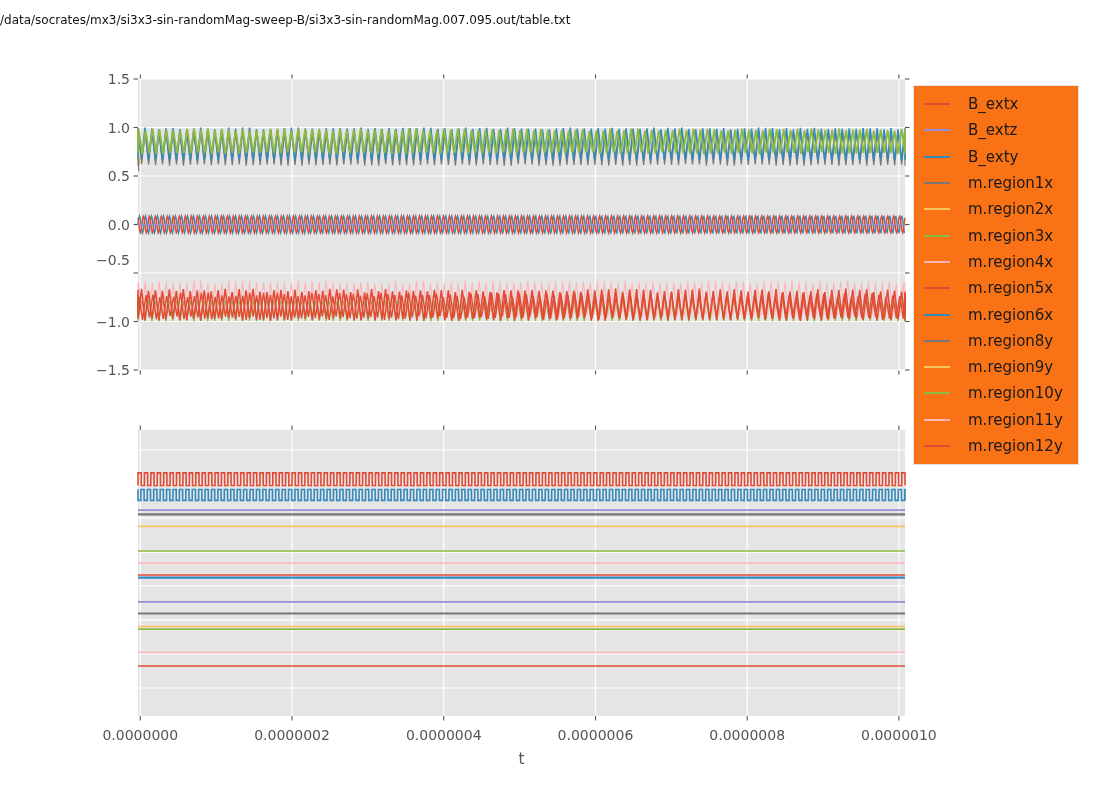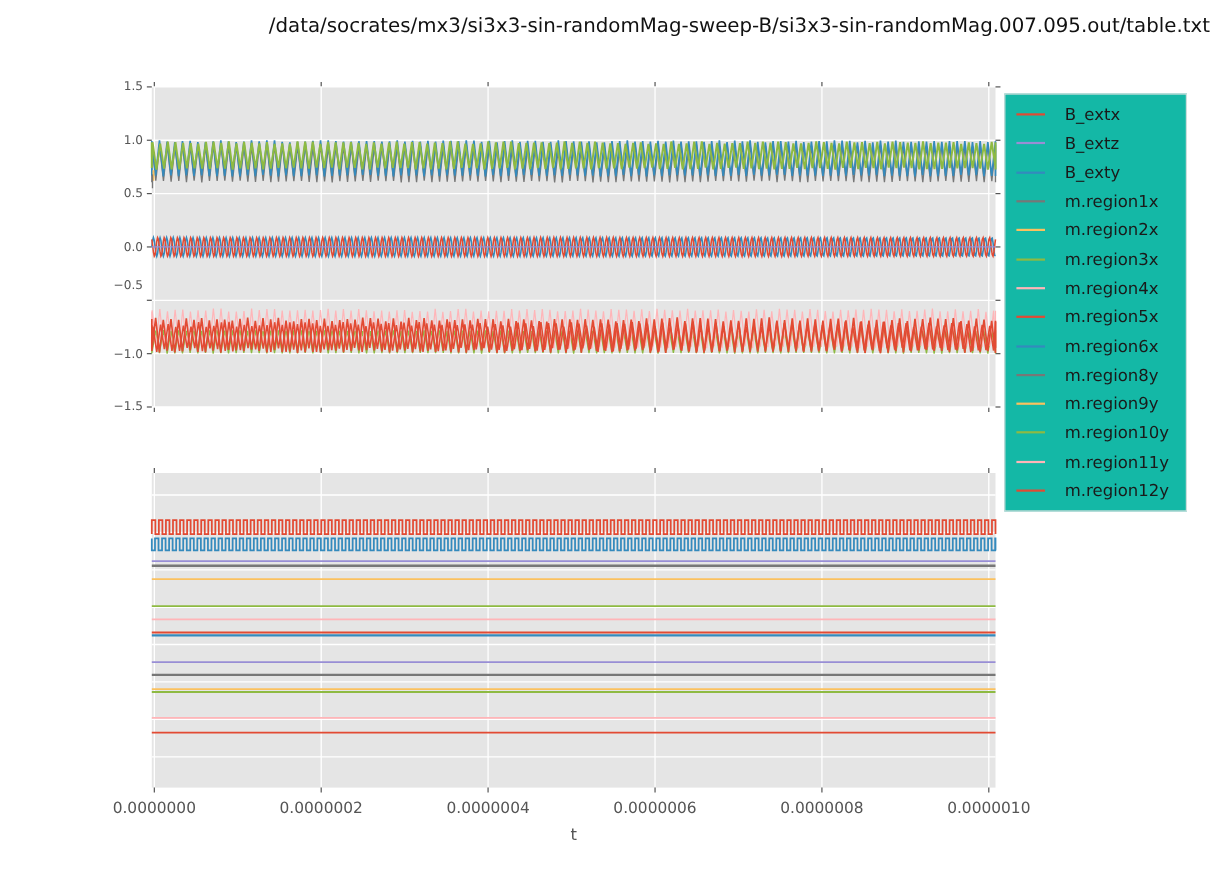--- a/index.html
+++ b/index.html
@@ -1,24 +1,24 @@
 <!DOCTYPE html>
 <html><head>
 <meta charset="utf-8">
 <style>
   html,body{margin:0;padding:0;background:#ffffff;}
   .figure{position:relative;width:1100px;height:800px;background:#ffffff;
           font-family:"DejaVu Sans","Liberation Sans",sans-serif;overflow:hidden;}
-  .title{position:absolute;left:0;top:13px;width:1100px;text-align:right;
-         font-size:18px;color:#111111;}
+  .title{position:absolute;left:0;top:13px;width:1100px;text-align:left;
+         font-size:12px;color:#111111;}
   svg.plot{position:absolute;overflow:visible;}
-  .ytick{position:absolute;width:62px;text-align:right;font-size:11px;color:#555555;line-height:16px;}
+  .ytick{position:absolute;width:62px;text-align:right;font-size:14px;color:#555555;line-height:16px;}
   .xtick{position:absolute;width:96px;text-align:center;font-size:14px;color:#555555;line-height:16px;}
   .xlabel{position:absolute;text-align:center;font-size:15px;color:#555555;}
-  .legend{position:absolute;background:#14b8a6;border:1px solid #e0e0e0;box-sizing:border-box;
+  .legend{position:absolute;background:#f97316;border:1px solid #e0e0e0;box-sizing:border-box;
           padding:5px 0 5px 10px;}
   .legend-row{display:flex;align-items:center;height:26.3px;}
   .legend-swatch{display:inline-block;width:26px;height:0;border-top-style:solid;border-top-width:2px;margin-right:18px;flex:0 0 26px;}
   .legend-label{font-size:15px;color:#1a1a1a;white-space:nowrap;}
 </style>
 </head>
 <body>
 
 <div class="figure">
   <div class="title">/data/socrates/mx3/si3x3-sin-randomMag-sweep-B/si3x3-sin-randomMag.007.095.out/table.txt</div>

